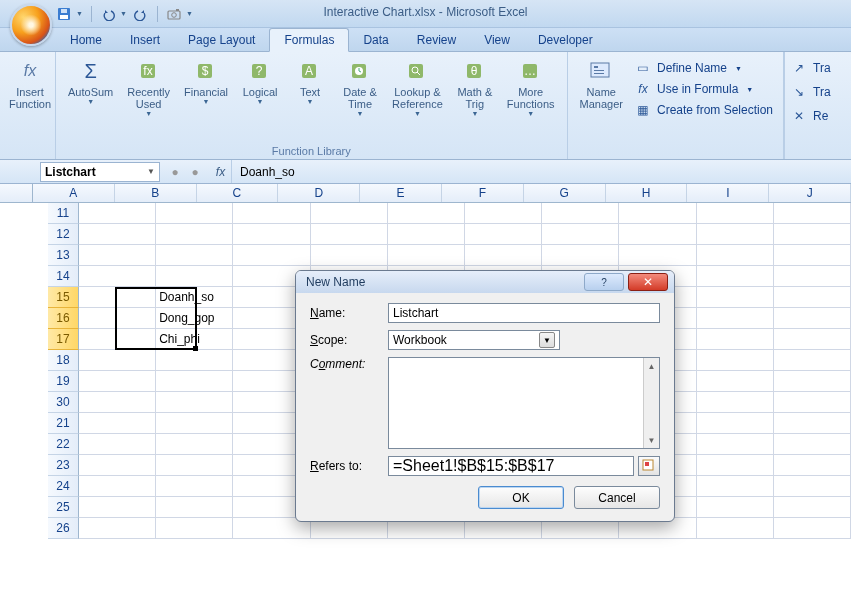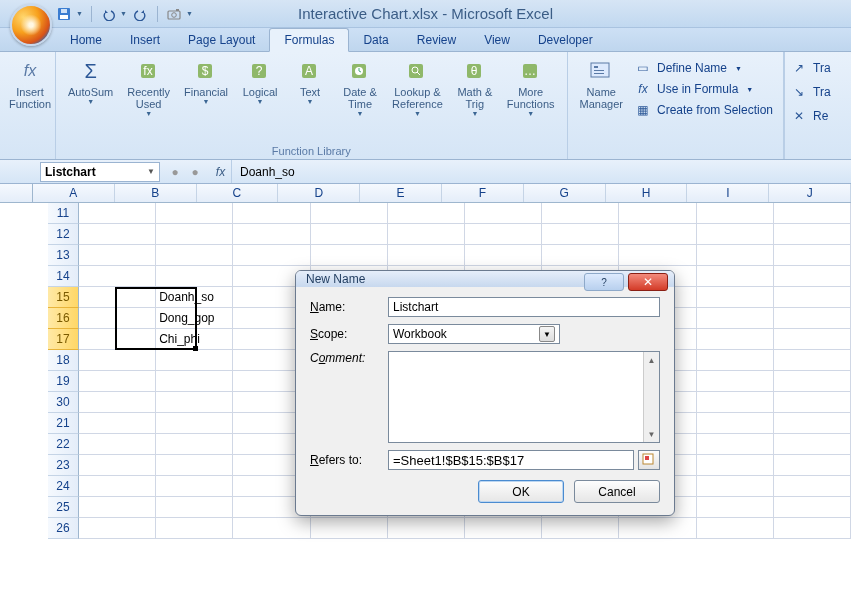--- a/index.html
+++ b/index.html
@@ -6,21 +6,21 @@
   body { background: #fff; width: 851px; height: 605px; overflow: hidden; position: relative; }
 
   
   .titlebar { height: 28px; background: linear-gradient(#d6e5f5, #c1d8f0); display: flex; align-items: center; border-bottom: 1px solid #a9c3e0; }
   .office-btn { width: 42px; height: 42px; margin: 4px 8px 0 8px; border-radius: 50%; background: radial-gradient(circle at 30% 30%, #ffd76e, #f7a01c 40%, #d85218 70%, #1c6bc0 85%); border: 2px solid #c8d8ec; position: absolute; top: 0; left: 2px; z-index: 10; box-shadow: 0 1px 3px rgba(0,0,0,.3); }
   .office-btn::after { content:""; position:absolute; inset:4px; border-radius:50%; background: radial-gradient(#fff8e3 10%, transparent 50%); }
   .qat { margin-left: 56px; display: flex; align-items: center; gap: 6px; }
   .qat .sep { width: 1px; height: 16px; background: #9bb4d1; margin: 0 2px; }
   .qat .ico { width: 16px; height: 16px; display: inline-flex; align-items:center; justify-content:center; color:#2b5797; }
   .qat .drop { font-size: 7px; color:#3b6694; margin-left:-2px; }
-  .title-text { position: absolute; left: 50%; transform: translateX(-50%); color: #3b5d86; font-size: 15px; top: 5px; white-space: nowrap; }
+  .title-text { position: absolute; left: 50%; transform: translateX(-50%); color: #3b5d86; font-size: 12px; top: 5px; white-space: nowrap; }
 
   
   .tabbar { height: 24px; background: linear-gradient(#cde0f5,#bfd6ee); display: flex; align-items: flex-end; padding-left: 56px; gap: 0; border-bottom: 1px solid #9bb4d1; }
   .tab { padding: 4px 14px; color: #15428b; cursor: default; }
   .tab.active { background: #e8f1fb; border: 1px solid #9bb4d1; border-bottom: 1px solid #e8f1fb; border-radius: 3px 3px 0 0; margin-bottom: -1px; color:#15428b; }
 
   
   .ribbon { height: 108px; background: linear-gradient(#e8f1fb,#d5e5f6); display: flex; border-bottom: 1px solid #9bb4d1; position: relative; }
   .group { border-right: 1px solid #b9cee6; display: flex; flex-direction: column; padding: 4px 6px 0 6px; }
   .group-row { display: flex; gap: 2px; align-items: flex-start; flex: 1; }
@@ -54,37 +54,37 @@
   .rh { width:33px; background:linear-gradient(90deg,#f5f9fe,#e4edf9); border-right:1px solid #9eb6ce; border-bottom:1px solid #c5d4e6; text-align:center; color:#15428b; line-height:20px; }
   .rh.sel { background:linear-gradient(90deg,#ffe9a6,#ffd766); border-bottom:1px solid #e8b43a; color:#7a5a00; }
   .cell { width:82px; border-right:1px solid #d0d7e5; border-bottom:1px solid #d0d7e5; padding:0 3px; line-height:20px; color:#000; }
 
   
   .selbox { position:absolute; border: 2px solid #000; pointer-events: none; }
   .selbox::after { content:""; position:absolute; right:-3px; bottom:-3px; width:5px; height:5px; background:#000; }
 
   
   .modal { position:absolute; left: 295px; top: 270px; width: 380px; background: #f0f0f0; border: 1px solid #6b7a8f; border-radius: 6px; box-shadow: 0 6px 18px rgba(0,0,0,.35); }
-  .modal-title { height: 16px; background: linear-gradient(#e6eefa,#c7d8ee); border-radius: 5px 5px 0 0; display:flex; align-items:center; padding: 0 6px 0 10px; color:#1f3b5e; position:relative; }
+  .modal-title { height: 22px; background: linear-gradient(#e6eefa,#c7d8ee); border-radius: 5px 5px 0 0; display:flex; align-items:center; padding: 0 6px 0 10px; color:#1f3b5e; position:relative; }
   .modal-title .ctrls { position:absolute; right:6px; top:2px; display:flex; gap:4px;}
   .modal-title .ctl { width: 40px; height: 18px; border-radius: 3px; display:flex; align-items:center; justify-content:center; font-size:10px; }
   .ctl.help { background: linear-gradient(#ddeafd,#b8d0ee); border:1px solid #8ea9c9; color:#1f3b5e;}
   .ctl.close { background: linear-gradient(#f38b7d,#d33b28); border:1px solid #8a1f14; color:#fff;}
   .modal-body { padding: 10px 14px 12px; }
   .frow { display:flex; align-items:center; margin-bottom: 7px; }
   .frow.top { align-items:flex-start;font-style:italic; }
   .flab { width: 78px; color:#000; }
   .flab u { text-decoration: underline; }
   .tin { flex:1; border:1px solid #7a8a9c; background:#fff; height:20px; padding: 0 4px; font-size:12px; }
   .cin { flex:1; border:1px solid #7a8a9c; background:#fff; height:20px; display:flex; align-items:center; padding:0 4px; justify-content:space-between; }
   .cin .dd { width: 16px; height:16px; background:linear-gradient(#f5f5f5,#ddd); border:1px solid #888; border-radius:2px; display:flex; align-items:center; justify-content:center; font-size:8px;}
   .tarea { flex:1; border:1px solid #7a8a9c; background:#fff; height: 92px; position:relative; }
   .tarea .sb { position:absolute; right:0; top:0; bottom:0; width:16px; background:#efefef; border-left:1px solid #ccc; display:flex; flex-direction:column; justify-content:space-between;}
   .tarea .sb .arr { height:16px; display:flex; align-items:center; justify-content:center; font-size:8px; color:#666;}
-  .refrow .tin { font-size:13px; }
+  .refrow .tin { font-size:16px; }
   .refbtn { width:22px; height:20px; margin-left:4px; border:1px solid #7a8a9c; background:linear-gradient(#fbfbfb,#e3e3e3); display:flex; align-items:center; justify-content:center;}
   .refbtn svg { width: 14px; height:14px; }
   .dbtns { display:flex; justify-content:flex-end; gap: 10px; margin-top: 10px; }
   .dbtn { width: 86px; height: 23px; border:1px solid #7a8a9c; background:linear-gradient(#fdfdfd,#e6e6e6); border-radius:3px; color:#000; }
   .dbtn.primary { border:1px solid #4a8bd0; box-shadow: 0 0 0 1px #bcd6f1 inset; }
 
   svg { display:block; }
 </style>
 </head>
 <body>

